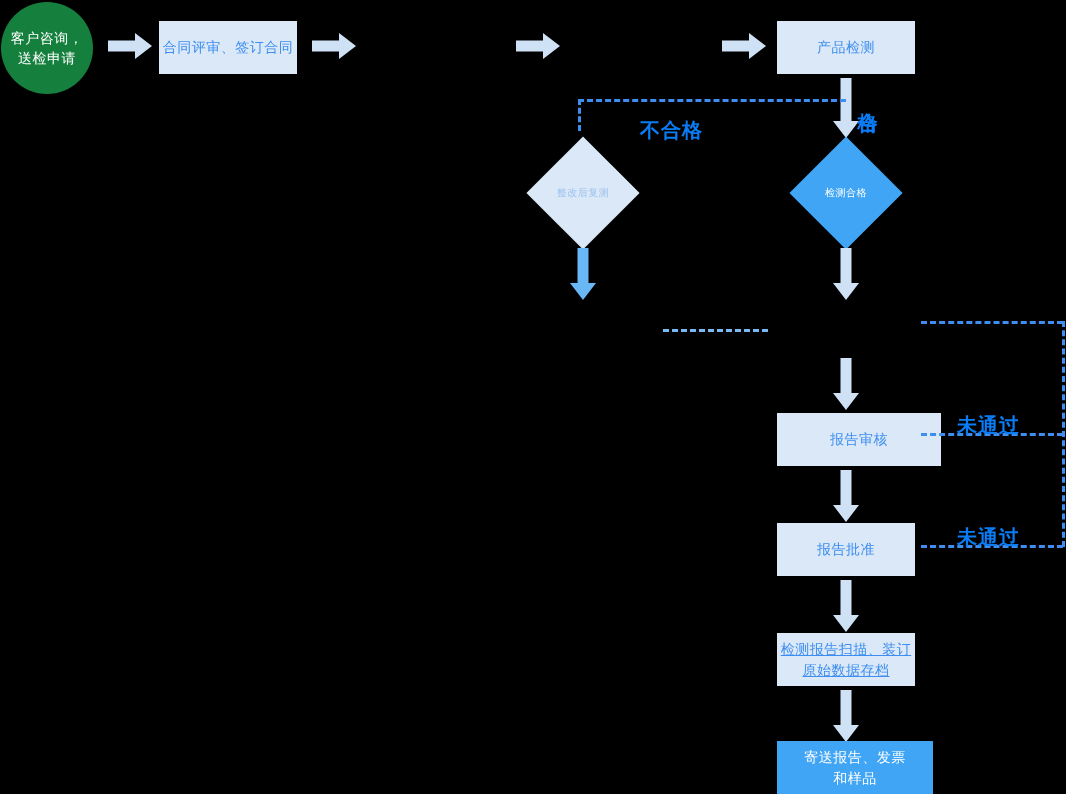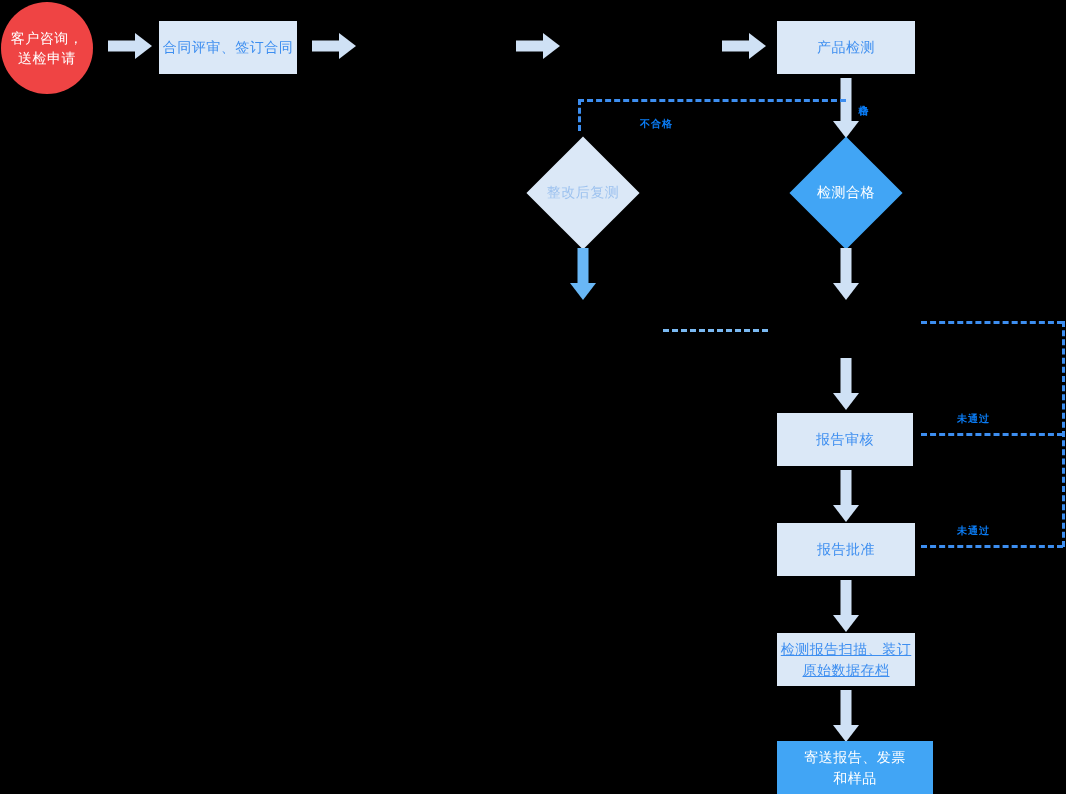--- a/index.html
+++ b/index.html
@@ -35,21 +35,21 @@
     color: #3d8ef0;
   }
   
   .box-solid {
     background: #41a5f5;
     color: #ffffff;
   }
   
   .circle {
     border-radius: 50%;
-    background: #ef4444;
+    background: #15803d;
     color: #ffffff;
   }
   
   .diamond {
     position: absolute;
   }
   .diamond .shape {
     position: absolute;
     left: 0;
     top: 0;
@@ -62,21 +62,21 @@
   .diamond.solid .shape { background: #41a5f5; }
   .diamond .dlabel {
     position: absolute;
     left: 0;
     top: 0;
     width: 100%;
     height: 100%;
     display: flex;
     align-items: center;
     justify-content: center;
-    font-size: 14px;
+    font-size: 10px;
     letter-spacing: 0.5px;
     text-align: center;
   }
   .diamond.light .dlabel { color: #9dc2ef; }
   .diamond.solid .dlabel { color: #ffffff; }
 
   
   .arrow-right {
     position: absolute;
   }
@@ -133,21 +133,21 @@
   .dash-v {
     position: absolute;
     width: 0;
     border-left: 3px dashed #3d8ef0;
   }
   .dash-h.soft { border-top-color: #7ab9f2; }
 
   .edge-label {
     position: absolute;
     color: #0a7cf5;
-    font-size: 10px;
+    font-size: 20px;
     font-weight: bold;
     letter-spacing: 1px;
     white-space: nowrap;
     text-align: right;
   }
   .edge-label.vertical {
     writing-mode: vertical-rl;
     text-orientation: upright;
     letter-spacing: 0px;
     line-height: 1;
@@ -221,21 +221,21 @@
 
 
   <div class="dash-h soft" style="left:663px; top:329px; width:105px;"></div>
 
 
   <div class="arrow-down" style="left:833px; top:358px; width:26px; height:52px;">
     <div class="stem" style="height:37px;"></div>
     <div class="head"></div>
   </div>
 
-  <div class="node box-light" style="left:777px; top:413px; width:136px; height:53px;">报告审核</div>
+  <div class="node box-light" style="left:777px; top:413px; width:164px; height:53px;">报告审核</div>
 
   <div class="arrow-down" style="left:833px; top:470px; width:26px; height:52px;">
     <div class="stem" style="height:37px;"></div>
     <div class="head"></div>
   </div>
 
   <div class="node box-light" style="left:777px; top:523px; width:138px; height:53px;">报告批准</div>
 
   <div class="arrow-down" style="left:833px; top:580px; width:26px; height:52px;">
     <div class="stem" style="height:37px;"></div>

